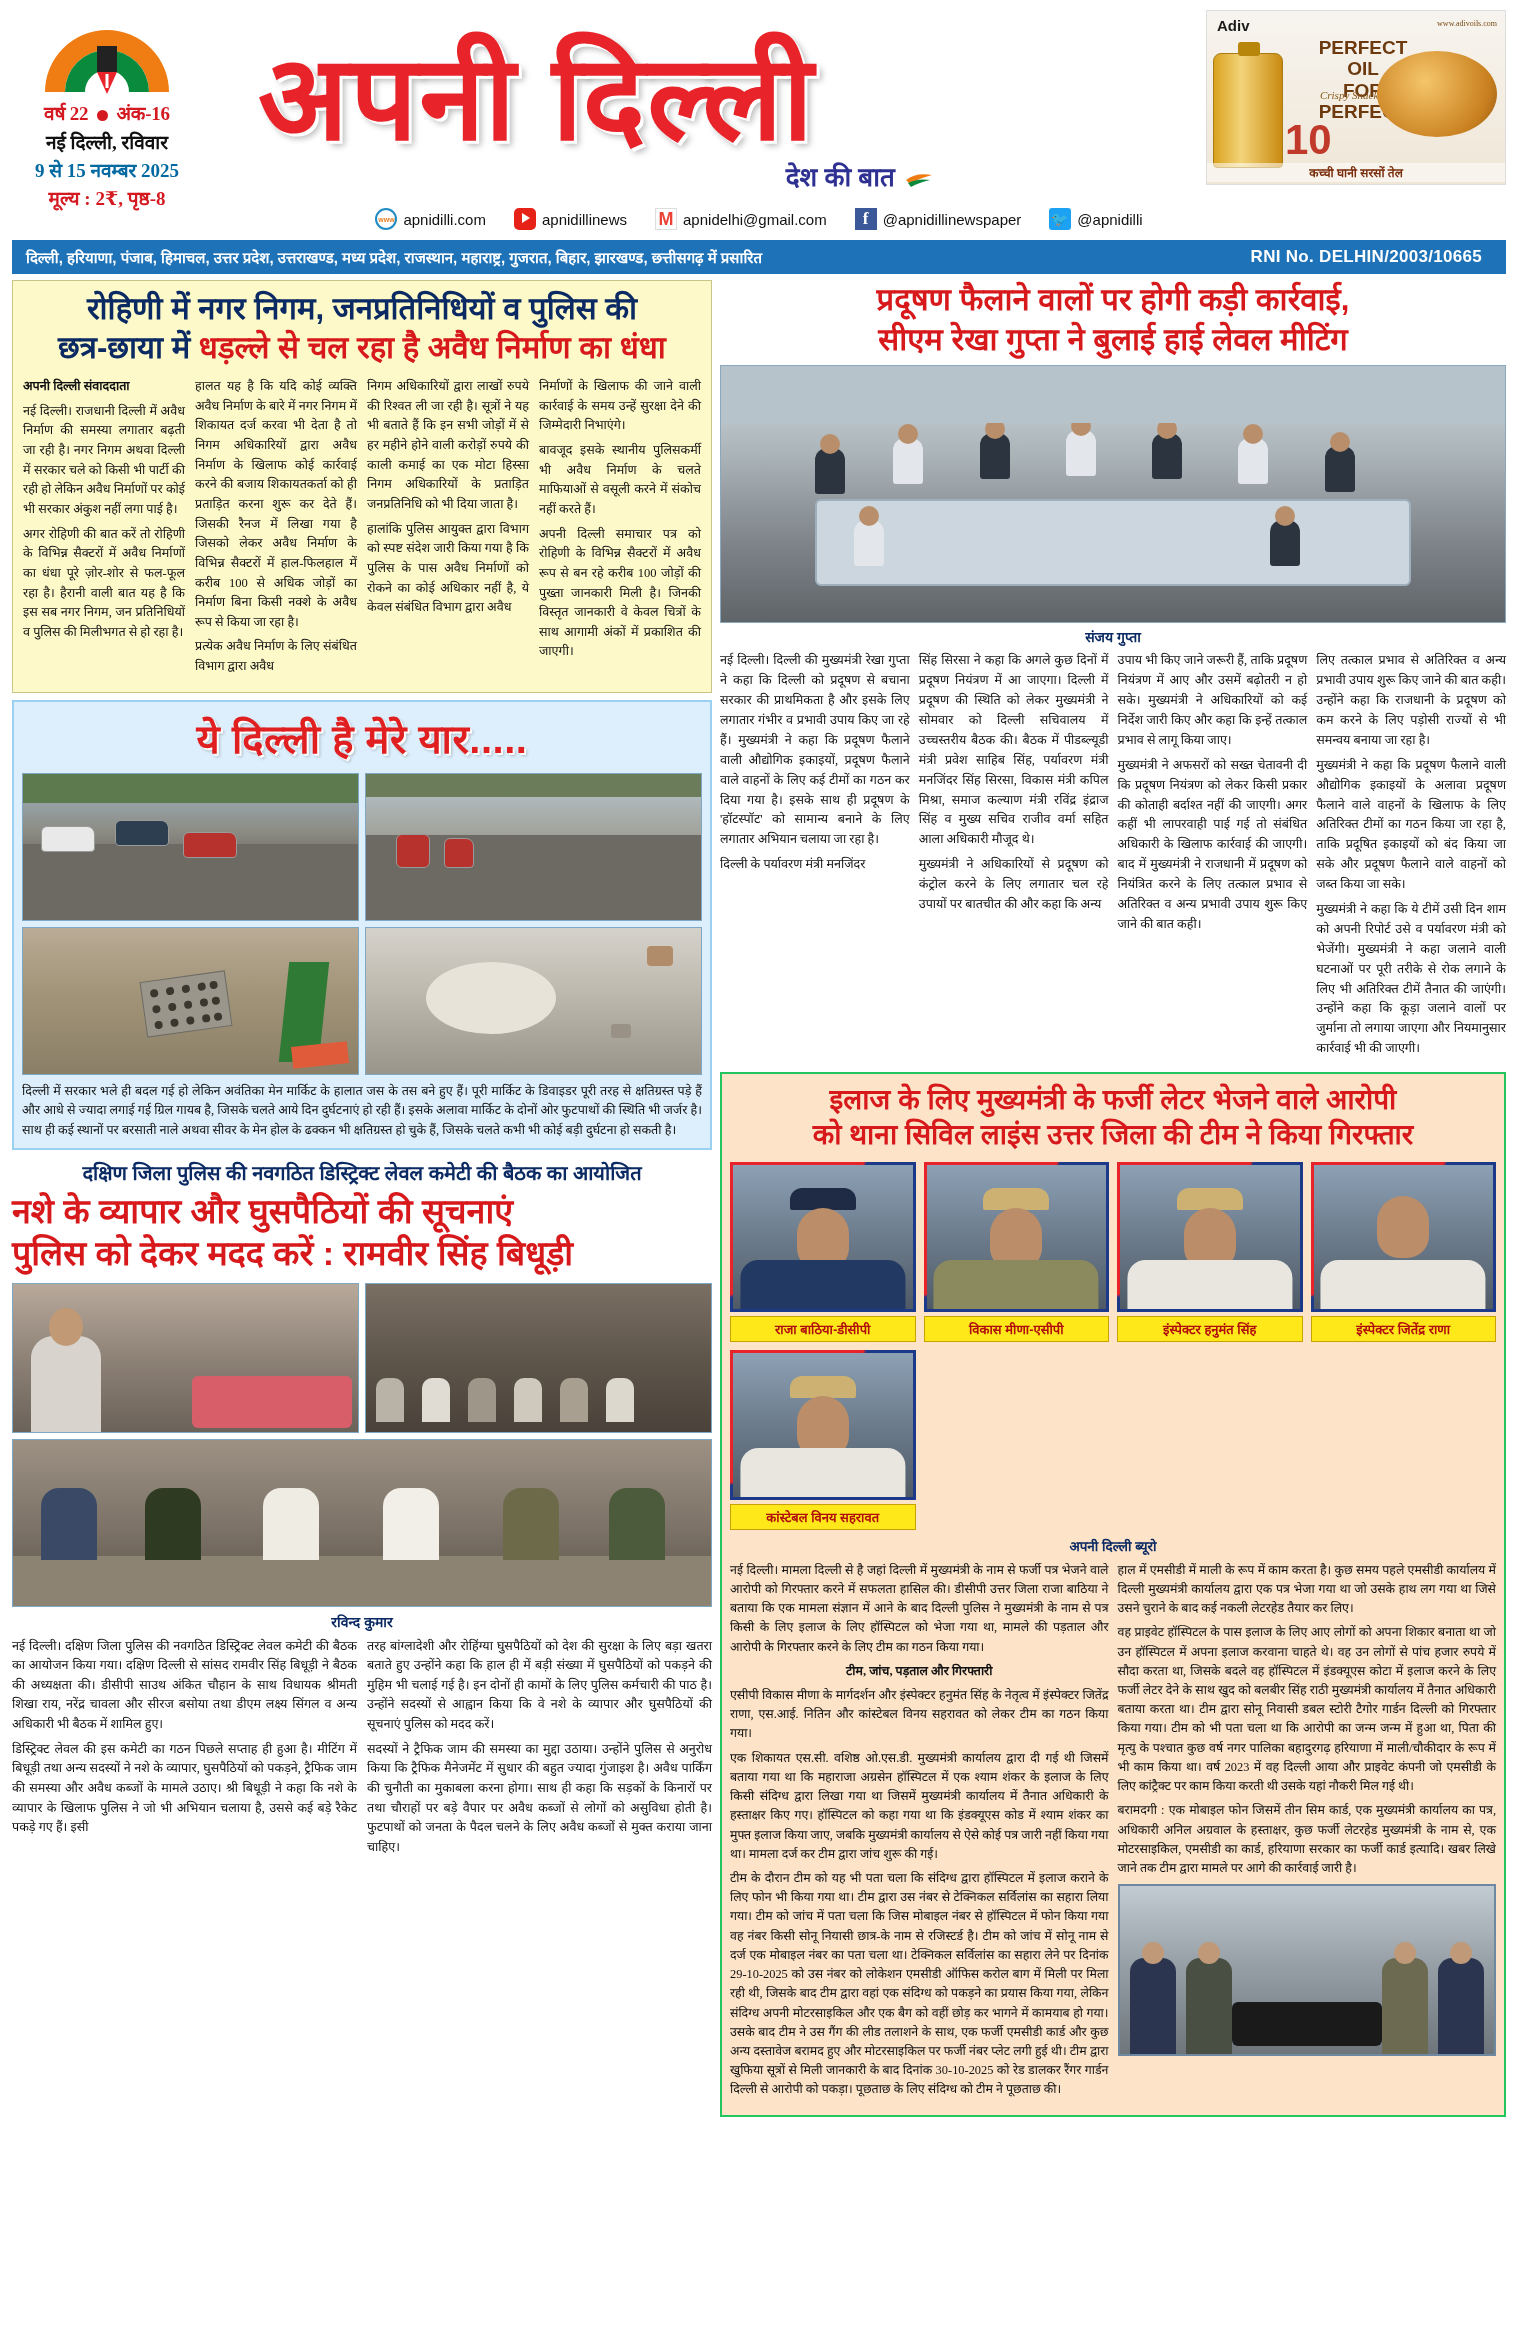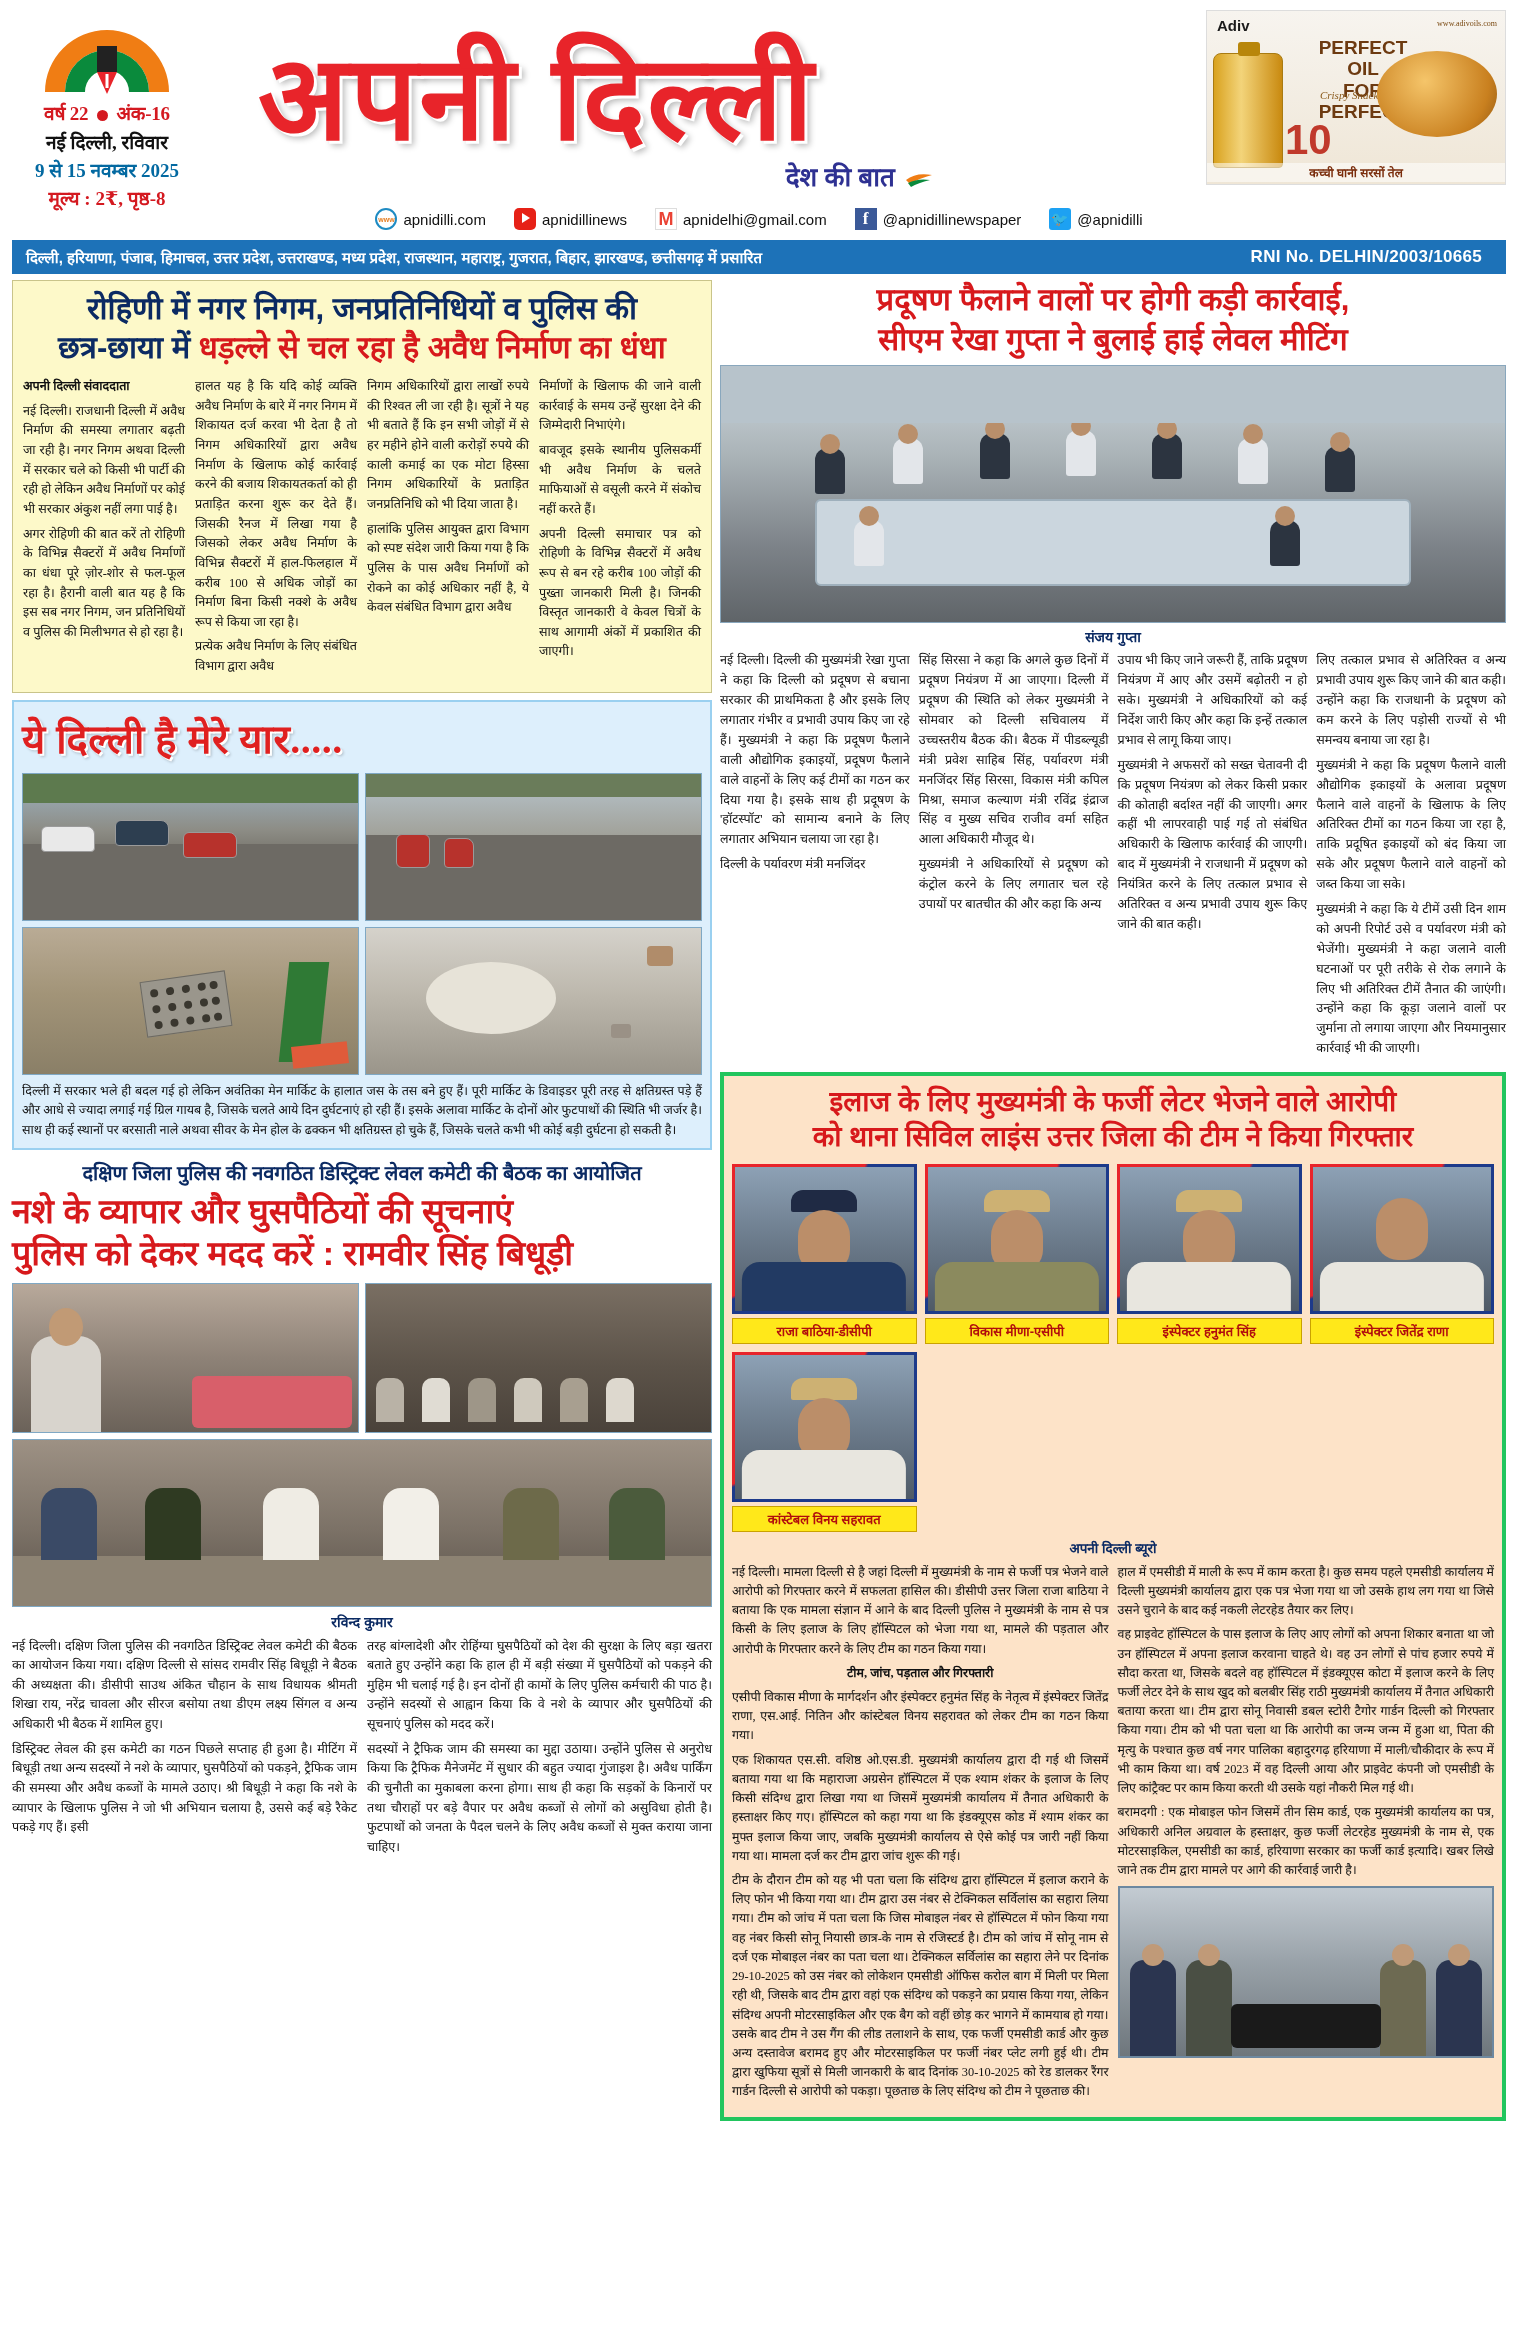--- a/index.html
+++ b/index.html
@@ -102,22 +102,22 @@
     font-size:31px; line-height:1.26; text-align:center;
   }
   .lead-head .red { color:#d7191c; }
   .lead-cols { display:flex; gap:10px; margin-top:10px; }
   .lead-cols .c { flex:1; font-size:12.6px; line-height:1.56; text-align:justify; color:#111; }
   .lead-cols .c p { margin-bottom:5px; }
   .byline { font-weight:bold; }
 
   
   .dilli-box { background:#ddeffc; border:2px solid #9ad0f0; margin-top:7px; padding:6px 8px 8px 8px; }
-  .dilli-head { font-family:Liberation Serif, serif; font-weight:bold; color:#e02020;
-                font-size:40px; text-align:left; text-shadow: 2px 2px 0 #fff, 3px 3px 3px rgba(0,0,0,0.22);
+  .dilli-head { font-family:Liberation Sans, sans-serif; font-weight:bold; color:#e02020;
+                font-size:40px; text-align:center; text-shadow: 2px 2px 0 #fff, 3px 3px 3px rgba(0,0,0,0.22);
                 letter-spacing:0.5px; margin:2px 0 8px 0; }
   .photo-grid { display:grid; grid-template-columns:1fr 1fr; gap:6px; }
   .ph { height:148px; border:1px solid #7fa8c4; overflow:hidden; position:relative; }
   .ph.wide { grid-column: 1 / span 2; height:150px; }
   .ph-a { background:linear-gradient(180deg,#9fb7c9 0%,#8d8d86 38%,#6e6a61 62%,#55514a 100%); }
   .ph-b { background:linear-gradient(180deg,#b8c6cf 0%,#a2a39c 40%,#7d7a70 70%,#5c5950 100%); }
   .ph-c { background:linear-gradient(180deg,#b9ab95 0%,#a29478 45%,#8a7f67 100%); }
   .ph-d { background:linear-gradient(180deg,#d5d2cb 0%,#bdb8ad 45%,#9a958a 100%); }
   .ph .road { position:absolute; left:0; right:0; bottom:0; height:46%; background:#6d6a64; }
   .ph .car { position:absolute; width:54px; height:26px; border-radius:6px 8px 4px 4px; background:#e9e9e9; border:1px solid #9a9a9a;}
@@ -158,21 +158,21 @@
   .mp { position:absolute; width:30px; height:46px; border-radius:12px 12px 3px 3px; background:#2c3440; }
   .mp.w { background:#e3e6ea; }
   .mp i { position:absolute; top:-14px; left:5px; width:20px; height:20px; border-radius:50%; background:#b98f6b; }
   .poll-credit { font-family:"Liberation Sans",sans-serif; font-weight:bold; font-size:14px;
                  color:#0b2a63; text-align:center; margin-top:4px; }
   .poll-cols { display:flex; gap:9px; margin-top:5px; }
   .poll-cols .c { flex:1; font-size:12.6px; line-height:1.58; text-align:justify; color:#111; }
   .poll-cols .c p { margin-bottom:5px; }
 
   
-  .arrest-box { background:#fde3c8; border:4px solid #22c55e; margin-top:8px; padding:8px 8px 10px 8px; }
+  .arrest-box { background:#fde3c8; border:2px solid #22c55e; margin-top:8px; padding:8px 8px 10px 8px; }
   .arrest-head { font-family:"Liberation Sans",sans-serif; font-weight:bold; color:#d7191c;
                  font-size:28px; line-height:1.26; text-align:center; }
   .officers { display:grid; grid-template-columns:repeat(4,1fr); gap:8px; margin-top:9px; }
   .off { text-align:center; }
   .off-img { height:150px; border:3px solid; border-image: linear-gradient(135deg,#e8242a 0%,#e8242a 40%,#1d3a8a 41%,#1d3a8a 100%) 1;
              overflow:hidden; position:relative;
              background:linear-gradient(180deg,#8da1b5 0%,#6f7f90 45%,#4f5a66 100%); }
   .off-img .face { position:absolute; left:50%; transform:translateX(-50%); top:30%; width:52px; height:62px;
                    border-radius:26px 26px 22px 22px; background:#bb8e69; }
   .off-img .cap { position:absolute; left:50%; transform:translateX(-50%); top:16%; width:66px; height:22px;

